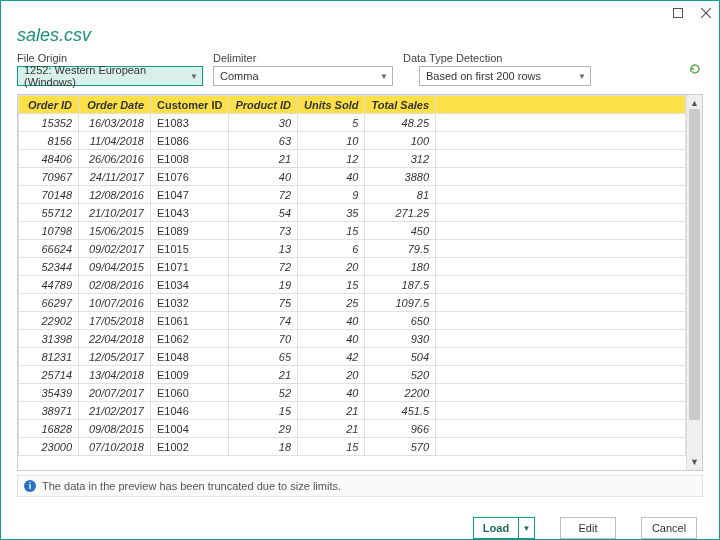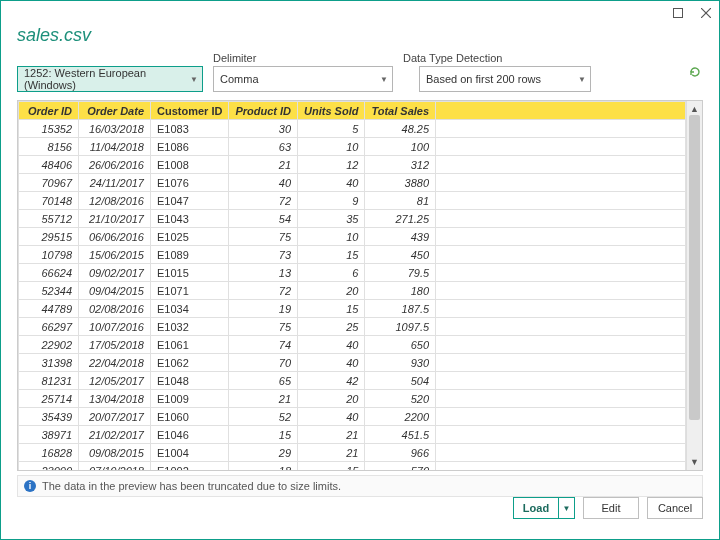--- a/index.html
+++ b/index.html
@@ -4,40 +4,40 @@
 <style>
   * { box-sizing: border-box; }
   html, body { margin:0; padding:0; font-family: "Segoe UI", Arial, sans-serif; font-size: 11px; color:#333; background:#fff; }
   .window { width:720px; height:540px; border:1px solid #0d9e8a; position:relative; display:flex; flex-direction:column; }
   .sysbar { height:24px; display:flex; justify-content:flex-end; align-items:center; padding:0 6px; gap:14px; }
   .sysbtn { width:14px; height:14px; display:flex; align-items:center; justify-content:center; color:#555; cursor:pointer; }
   .title { font-size:18px; color:#1c8f7a; padding:0 16px 6px 16px;font-style:italic; }
   .optrow { display:flex; align-items:flex-end; gap:10px; padding:0 16px 8px 16px; }
   .opt { display:flex; flex-direction:column; }
   .opt label { font-size:11px; color:#444; margin-bottom:2px; }
-  .dd { height:26px; border:1px solid #b5b5b5; background:#fff; display:flex; align-items:center; justify-content:space-between; padding:0 4px 0 6px; font-size:11px; color:#333; cursor:pointer; }
+  .dd { height:20px; border:1px solid #b5b5b5; background:#fff; display:flex; align-items:center; justify-content:space-between; padding:0 4px 0 6px; font-size:11px; color:#333; cursor:pointer; }
   .dd.sel { background:#d9f0ea; border-color:#0d9e8a; }
   .dd .caret { font-size:8px; color:#666; }
   .opt.fo .dd { width:186px; }
   .opt.dl .dd { width:180px; }
   .opt.dt .dd { width:172px;margin-left:16px; }
   .opticon { width:16px; height:16px; display:flex; align-items:center; justify-content:center; align-self:center; margin-bottom:1px; cursor:pointer; }
   .tablewrap { margin:0 16px; border:1px solid #ccc; flex:1; display:flex; position:relative; overflow:hidden; }
   .tblscroll { flex:1; overflow:hidden; }
   table { border-collapse:collapse; width:100%; }
   th, td { border:1px solid #e0e0e0; height:18px; padding:0 6px; white-space:nowrap; font-size:11px; }
   th { background:#fde047; text-align:left; font-weight:600; color:#333; }
   th.num, td.num { text-align:right; font-style:italic; }
   td.txt { text-align:left; }
   .vscroll { width:16px; background:#efefef; border-left:1px solid #ddd; position:relative; display:flex; flex-direction:column; justify-content:space-between; align-items:center; padding:3px 0; }
   .vscroll .arrow { font-size:9px; color:#555; cursor:pointer; }
   .vscroll .thumb { position:absolute; top:14px; bottom:50px; left:2px; right:2px; background:#c9c9c9; border-radius:2px; }
   .infobar { margin:4px 16px 0 16px; border:1px solid #e4e4e4; background:#fafafa; height:22px; display:flex; align-items:center; padding:0 6px; gap:6px; font-size:11px; color:#555; }
   .infobar .iicon { width:12px; height:12px; border-radius:50%; background:#2b72c4; color:#fff; font-size:9px; font-weight:bold; display:flex; align-items:center; justify-content:center; }
-  .footer { height:42px; display:flex; align-items:flex-start; justify-content:flex-end; padding:0 16px; gap:8px; }
+  .footer { height:42px; display:flex; align-items:flex-end; justify-content:flex-end; padding:0 22px; gap:25px; }
   .btn { height:22px; border:1px solid #bfbfbf; background:#fff; display:flex; align-items:center; justify-content:center; font-size:11px; color:#333; cursor:pointer; }
   .btn.std { width:56px; }
   .splitwrap { display:flex; }
   .btn.load { width:46px; border-color:#0d9e8a; color:#1c6b5e; font-weight:600; }
   .btn.loaddd { width:16px; border-color:#0d9e8a; border-left:none; color:#1c6b5e; font-size:8px; }
 </style>
 </head>
 <body>
 
 <div class="window">
@@ -52,20 +52,21 @@
           <line x1="0" y1="0" x2="10" y2="10" stroke="#555" stroke-width="1.2"></line>
           <line x1="10" y1="0" x2="0" y2="10" stroke="#555" stroke-width="1.2"></line>
         </svg>
     </div>
   </div>
 
   <div class="title">sales.csv</div>
 
   <div class="optrow">
     <div class="opt fo">
+      <label>File Origin</label>
       <div class="dd sel">
         <span>1252: Western European (Windows)</span>
         <span class="caret">▼</span>
       </div>
     </div>
     <div class="opt dl">
       <label>Delimiter</label>
       <div class="dd">
         <span>Comma</span>
         <span class="caret">▼</span>
@@ -150,29 +151,20 @@
             <tr>
               <td class="num">55712</td>
               <td class="num">21/10/2017</td>
               <td class="txt">E1043</td>
               <td class="num">54</td>
               <td class="num">35</td>
               <td class="num">271.25</td>
               <td></td>
             </tr>
             <tr>
-              <td class="num">29515</td>
-              <td class="num">06/06/2016</td>
-              <td class="txt">E1025</td>
-              <td class="num">75</td>
-              <td class="num">10</td>
-              <td class="num">439</td>
-              <td></td>
-            </tr>
-            <tr>
               <td class="num">10798</td>
               <td class="num">15/06/2015</td>
               <td class="txt">E1089</td>
               <td class="num">73</td>
               <td class="num">15</td>
               <td class="num">450</td>
               <td></td>
             </tr>
             <tr>
               <td class="num">66624</td>

